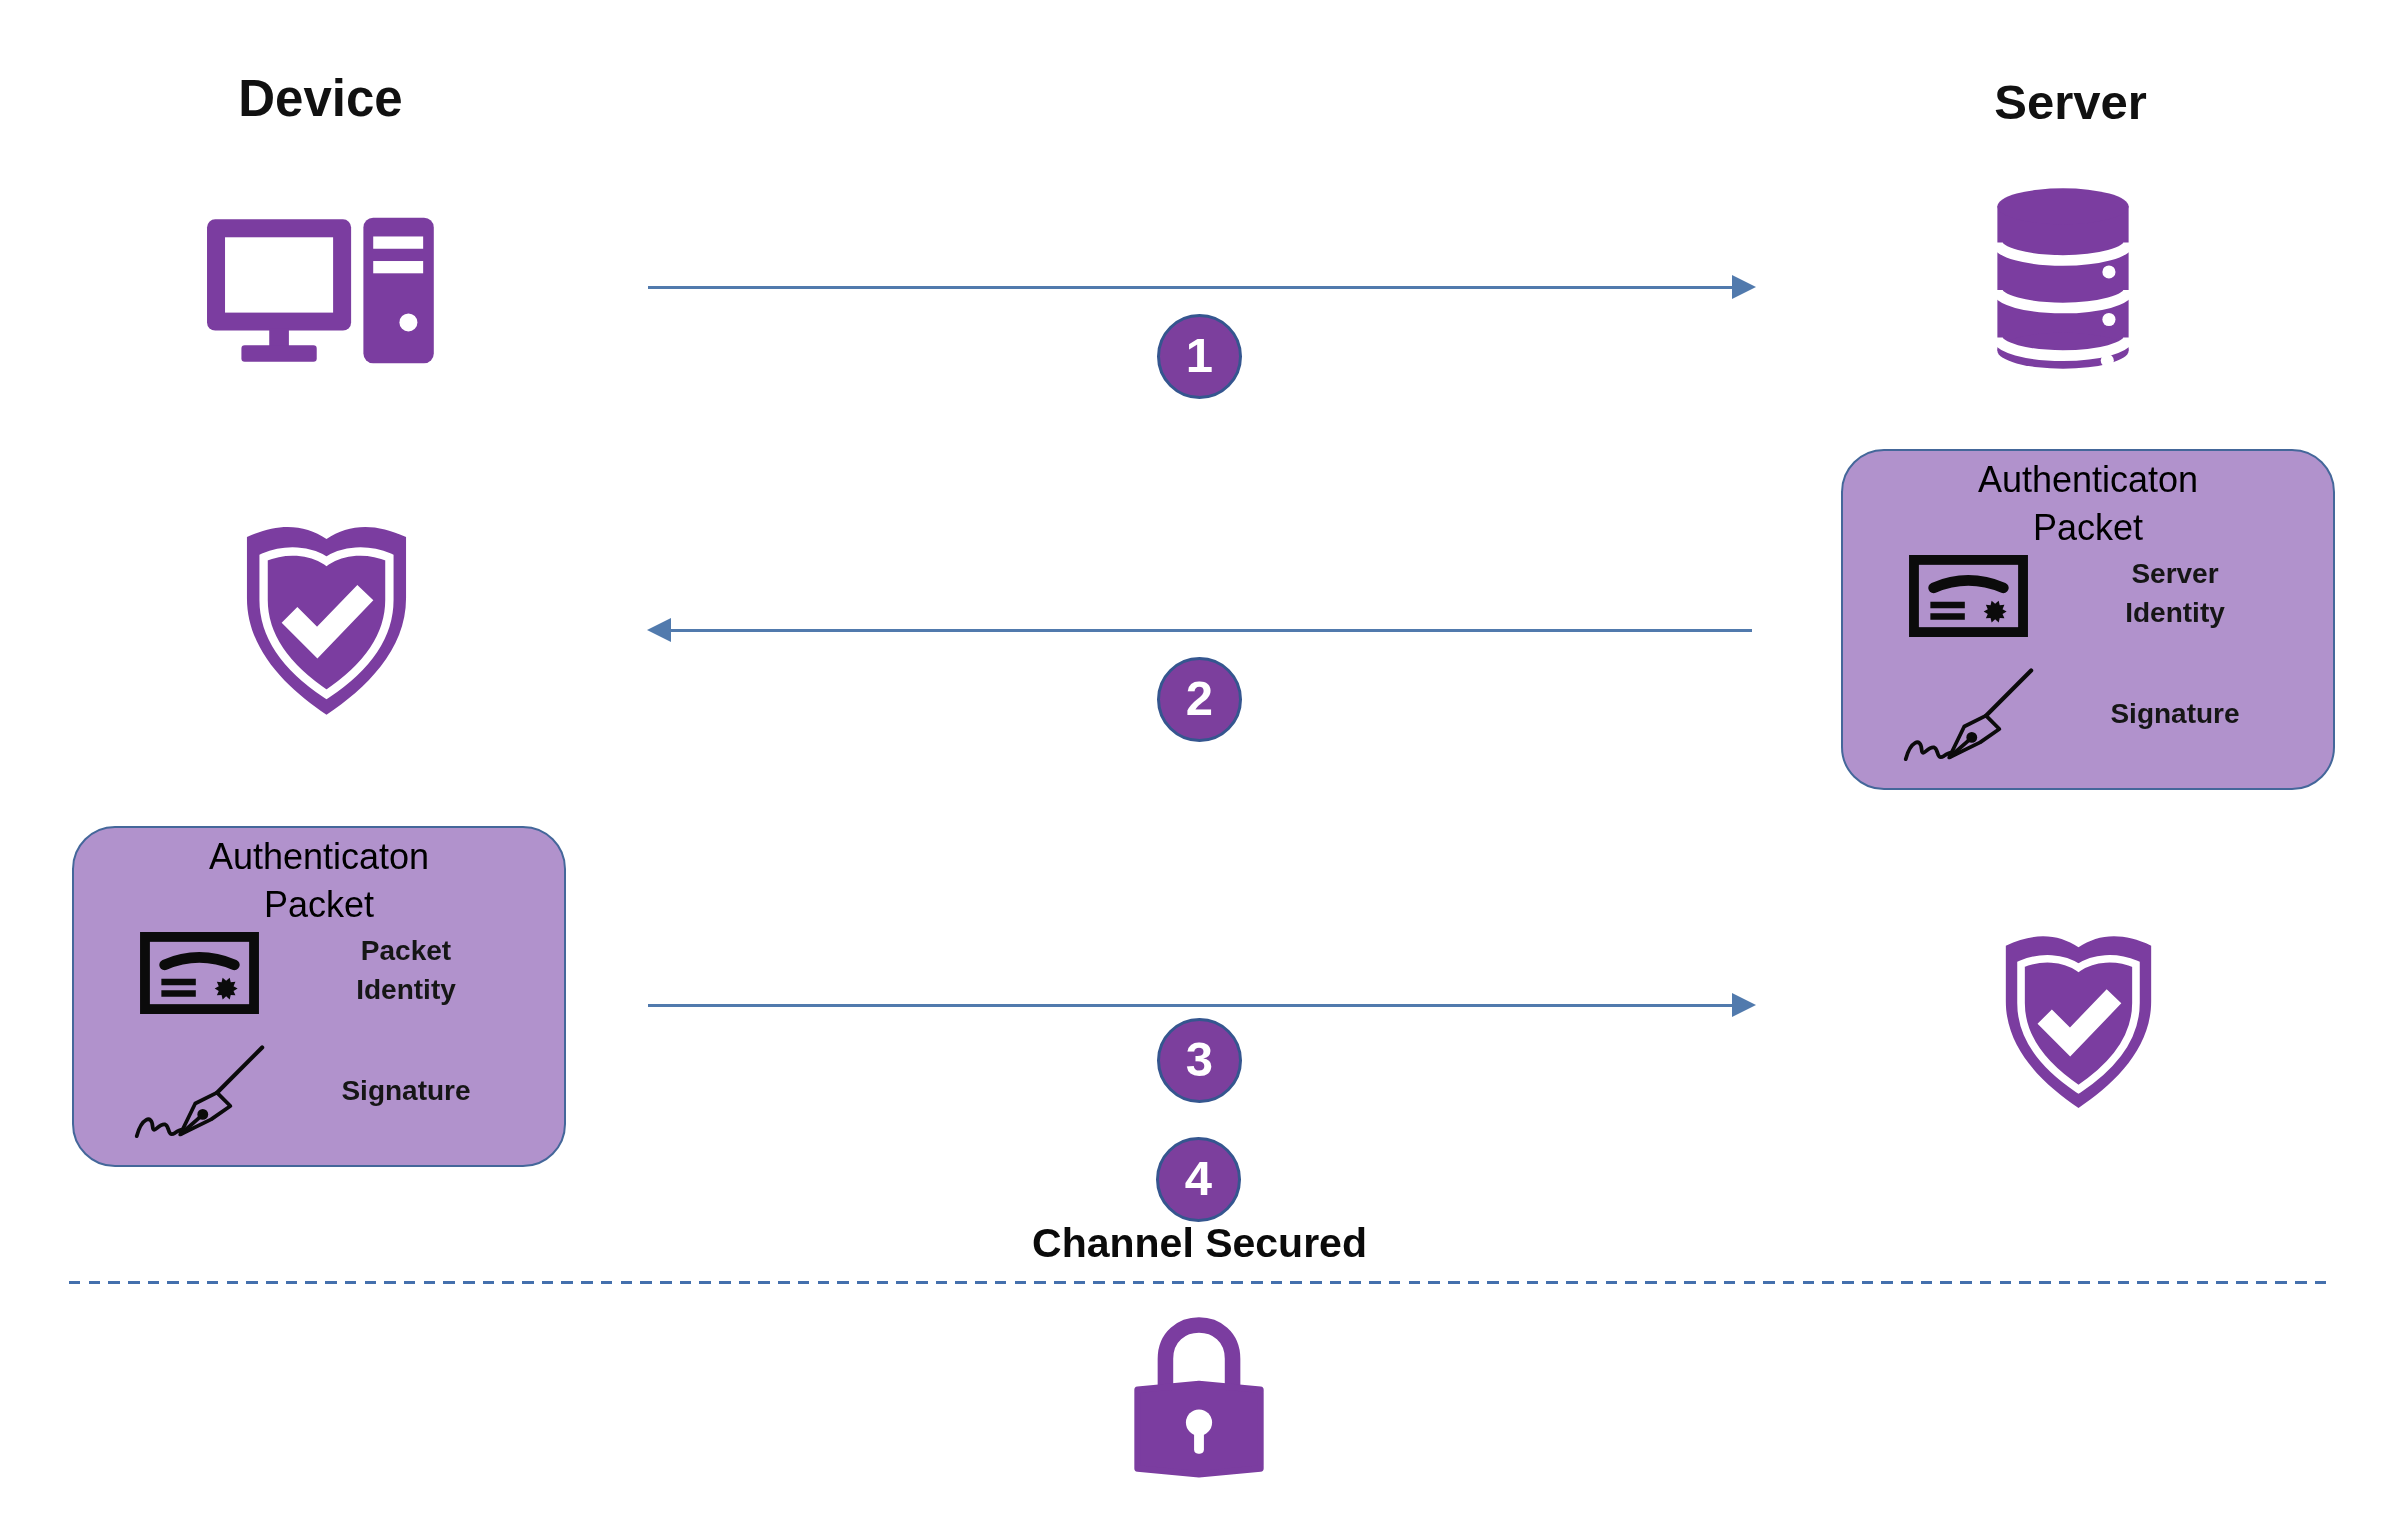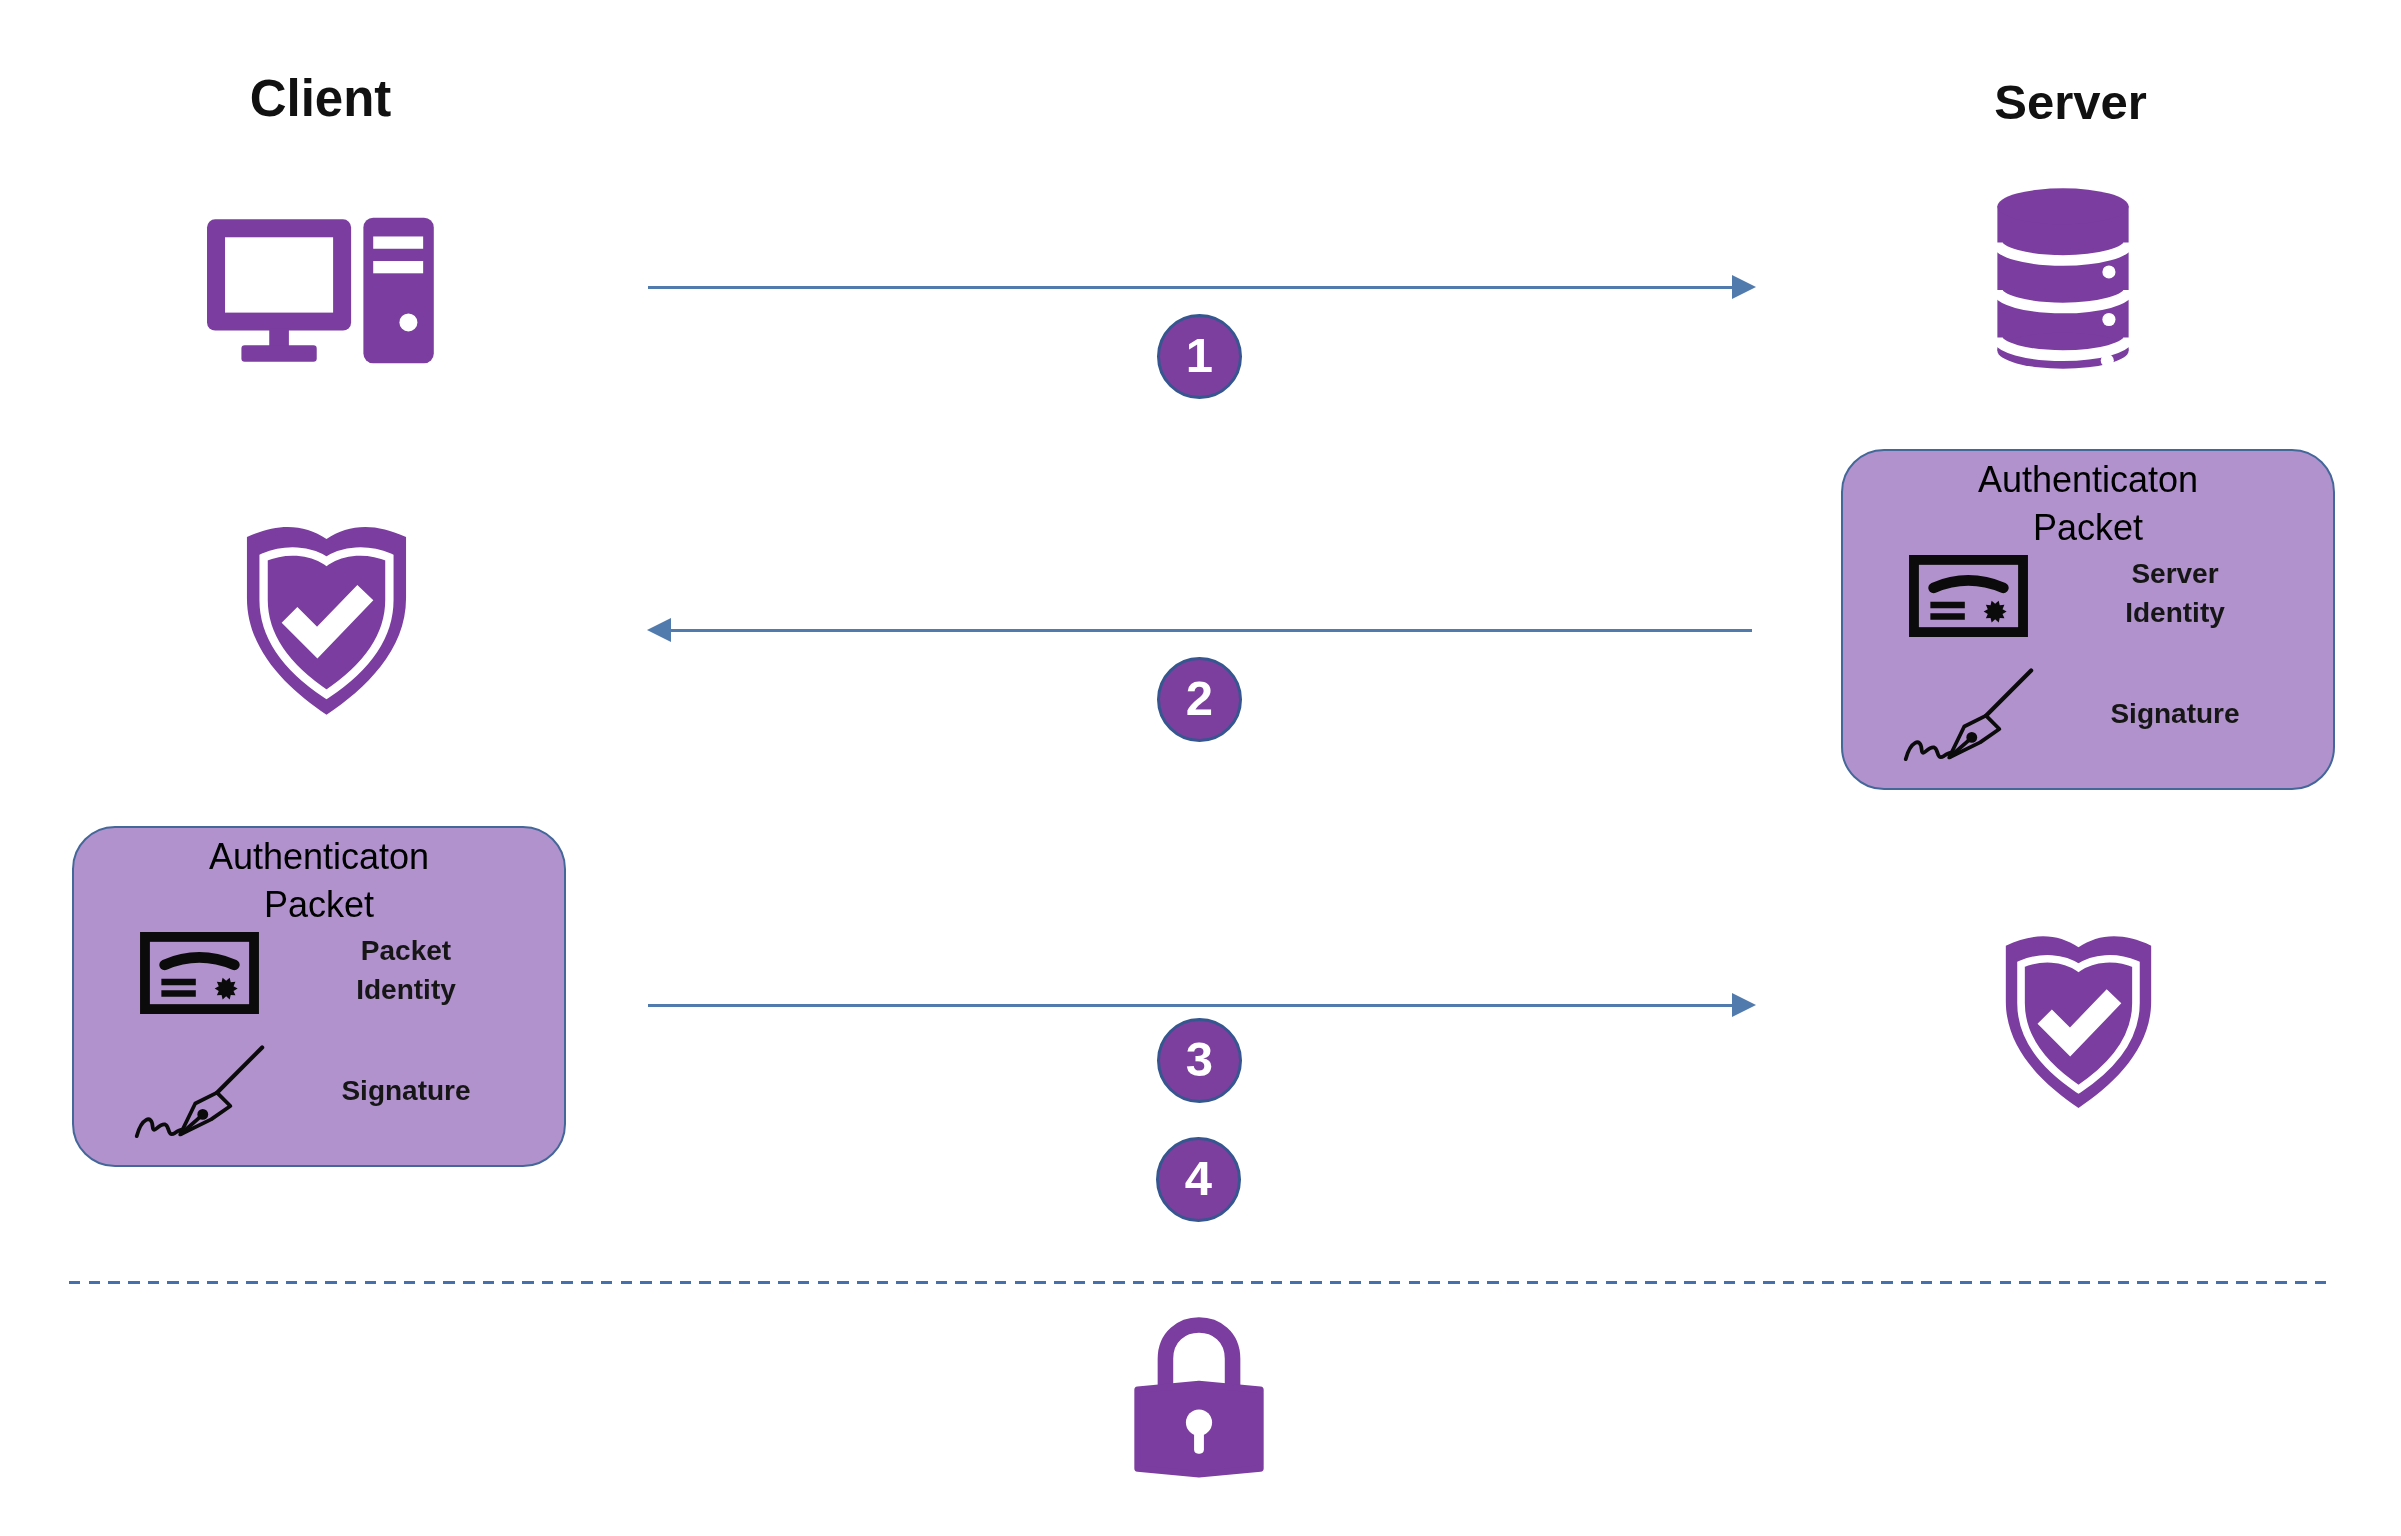--- a/index.html
+++ b/index.html
@@ -21,21 +21,21 @@
   .dashed{position:absolute;left:69px;top:1281px;width:2259px;height:3.3px;
           background:repeating-linear-gradient(90deg,#4470AD 0 11.5px,transparent 11.5px 19.7px);}
   .iconbox{position:absolute;}
   svg{display:block;}
 </style>
 </head>
 <body>
 
 <div class="canvas">
 
-  <div class="col-label" style="left:148px;top:69px;">Client</div>
+  <div class="col-label" style="left:148px;top:69px;">Device</div>
   <div class="col-label" style="left:1898px;top:74px;font-size:49px;">Server</div>
 
   <div class="iconbox" style="left:205px;top:216px;width:230px;height:149px;">
     <svg width="230" height="149" viewBox="0 0 280 182">
       <rect x="2" y="4" width="176" height="136" rx="10" fill="#7B3DA0"></rect>
       <rect x="24" y="26" width="132" height="92" fill="#ffffff"></rect>
       <rect x="78" y="138" width="24" height="24" fill="#7B3DA0"></rect>
       <rect x="44" y="158" width="92" height="20" rx="4" fill="#7B3DA0"></rect>
       <rect x="193" y="2" width="86" height="178" rx="12" fill="#7B3DA0"></rect>
       <rect x="205" y="25" width="61" height="15" fill="#ffffff"></rect>
@@ -144,20 +144,21 @@
     <svg width="169" height="204" viewBox="0 0 100 110">
       <path d="M50,12 C38,4 24,3 7,11 L7,44 C7,72 29,93 50,107 C71,93 93,72 93,44 L93,11 C76,3 62,4 50,12 Z" fill="#7B3DA0"></path>
       <path d="M50,24 C41,18 28,17 16,22 L16,45 C16,67 32,84 50,96 C68,84 84,67 84,45 L84,22 C72,17 59,18 50,24 Z" fill="none" stroke="#ffffff" stroke-width="4.5"></path>
       <polyline points="30,53 45,68 71,41" fill="none" stroke="#ffffff" stroke-width="12"></polyline>
     </svg>
   </div>
 
   <div class="badge" style="left:1156px;top:1137px;">
     <span>4</span>
   </div>
+  <div class="flow-label" style="top:1220px;font-size:41px;">Channel Secured</div>
 
   <div class="dashed"></div>
 
   <div class="iconbox" style="left:1126px;top:1308px;width:146px;height:185px;">
     <svg width="146" height="185" viewBox="0 0 178 226">
       <path d="M48,104 V62 C48,7 130,7 130,62 V104" fill="none" stroke="#7B3DA0" stroke-width="19"></path>
       <path d="M14,100 L89,93 L164,100 L164,196 L89,203 L14,196 Z" fill="#7B3DA0" stroke="#7B3DA0" stroke-width="8" stroke-linejoin="round"></path>
       <circle cx="89" cy="140" r="16" fill="#ffffff"></circle>
       <rect x="83" y="148" width="12" height="30" rx="5" fill="#ffffff"></rect>
     </svg>

